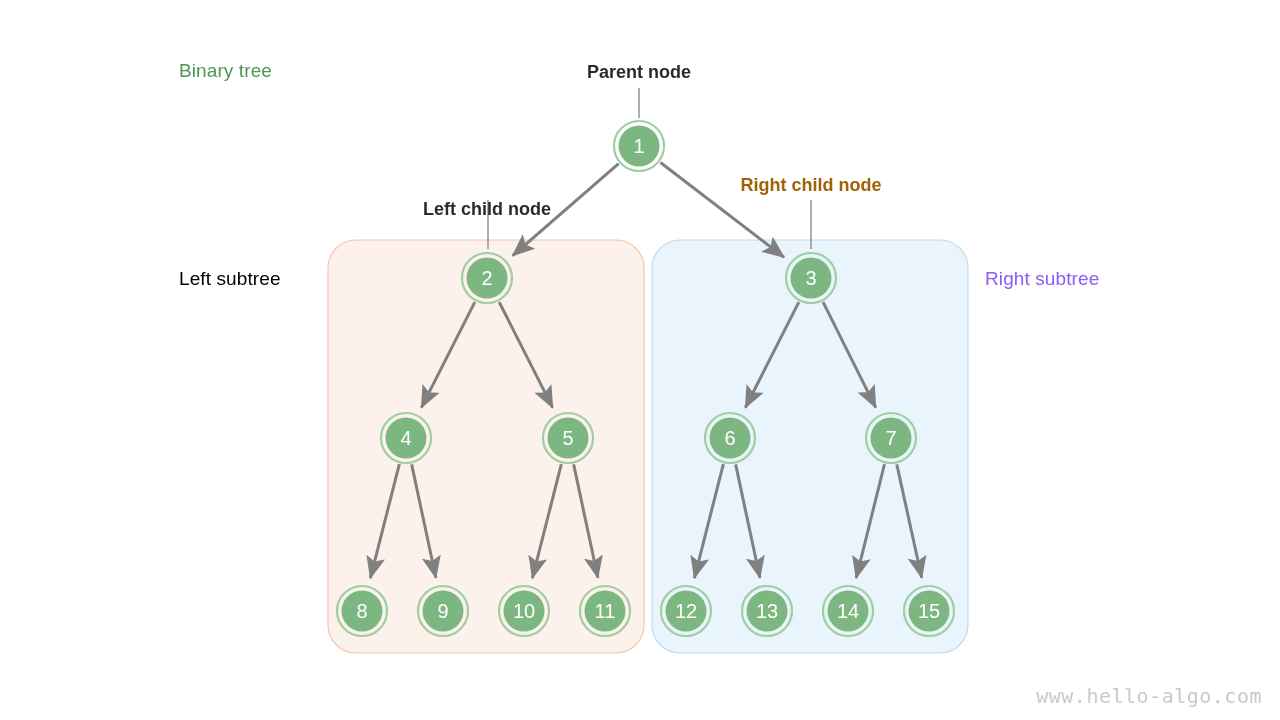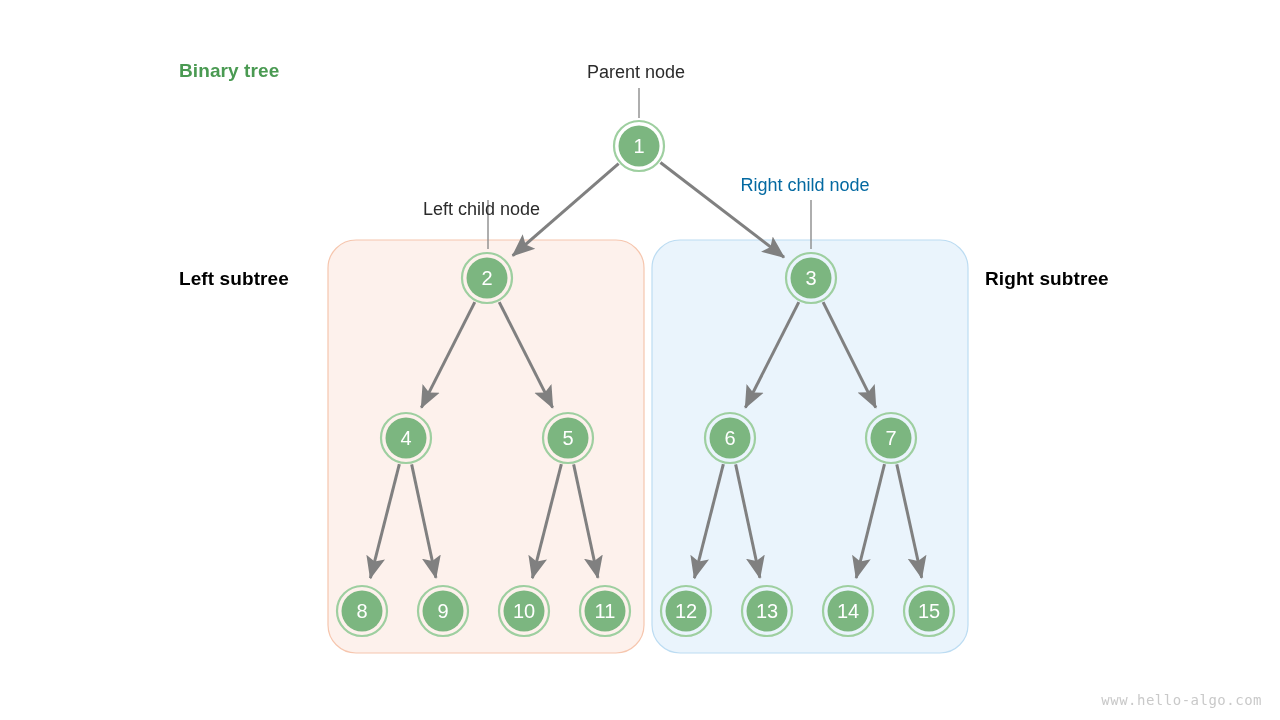--- a/index.html
+++ b/index.html
@@ -22,38 +22,38 @@
   }
   svg.diagram {
     position: absolute;
     left: 0;
     top: 0;
     width: 1280px;
     height: 720px;
   }
   .panel-label {
     position: absolute;
-    font-weight: bold;
+    font-weight: normal;
     font-size: 19px;
     white-space: nowrap;
     letter-spacing: 0.1px;
   }
   .anno-label {
     position: absolute;
-    font-weight: normal;
+    font-weight: bold;
     font-size: 18px;
     color: #2b2b2b;
     white-space: nowrap;
   }
   .watermark {
     position: absolute;
     right: 18px;
     bottom: 12px;
     font-family: "DejaVu Sans Mono", "Liberation Mono", monospace;
-    font-size: 14px;
+    font-size: 20px;
     color: #c9c9c9;
     letter-spacing: 0.5px;
     white-space: nowrap;
   }
   .node-text {
     font-family: "Liberation Sans", sans-serif;
     font-size: 20px;
     fill: #ffffff;
   }
 </style>
@@ -168,20 +168,20 @@
         <g>
           <circle cx="929" cy="611" r="25" fill="none" stroke="#9ecfa0" stroke-width="2.2"></circle>
           <circle cx="929" cy="611" r="20.5" fill="#7cb680"></circle>
           <text x="929" y="611" text-anchor="middle" dominant-baseline="central" class="node-text" fill="#ffffff">15</text>
         </g>
       </g>
   </svg>
 
   <div class="panel-label" style="left: 179px; top: 60px; color: rgb(74, 154, 82);">Binary tree</div>
   <div class="panel-label" style="left: 179px; top: 268px; color: #000000;">Left subtree</div>
-  <div class="panel-label" style="left: 985px; top: 268px; color: #000000;">Right subtree</div>
+  <div class="panel-label" style="left: 985px; top: 268px; color: #8b5cf6;">Right subtree</div>
 
   <div class="anno-label" style="top: 62px; color: rgb(43, 43, 43); left: 586.984px;">Parent node</div>
   <div class="anno-label" style="top: 175px; color: rgb(43, 43, 43); left: 423px; margin-top: 24px;">Left child node</div>
-  <div class="anno-label" style="top: 175px; color: #0369a1; left: 740.5px;">Right child node</div>
+  <div class="anno-label" style="top: 175px; color: #a16207; left: 740.5px;">Right child node</div>
 
   <div class="watermark" style="color: rgb(201, 201, 201);">www.hello-algo.com</div>
 </div>
 
 </body></html>

